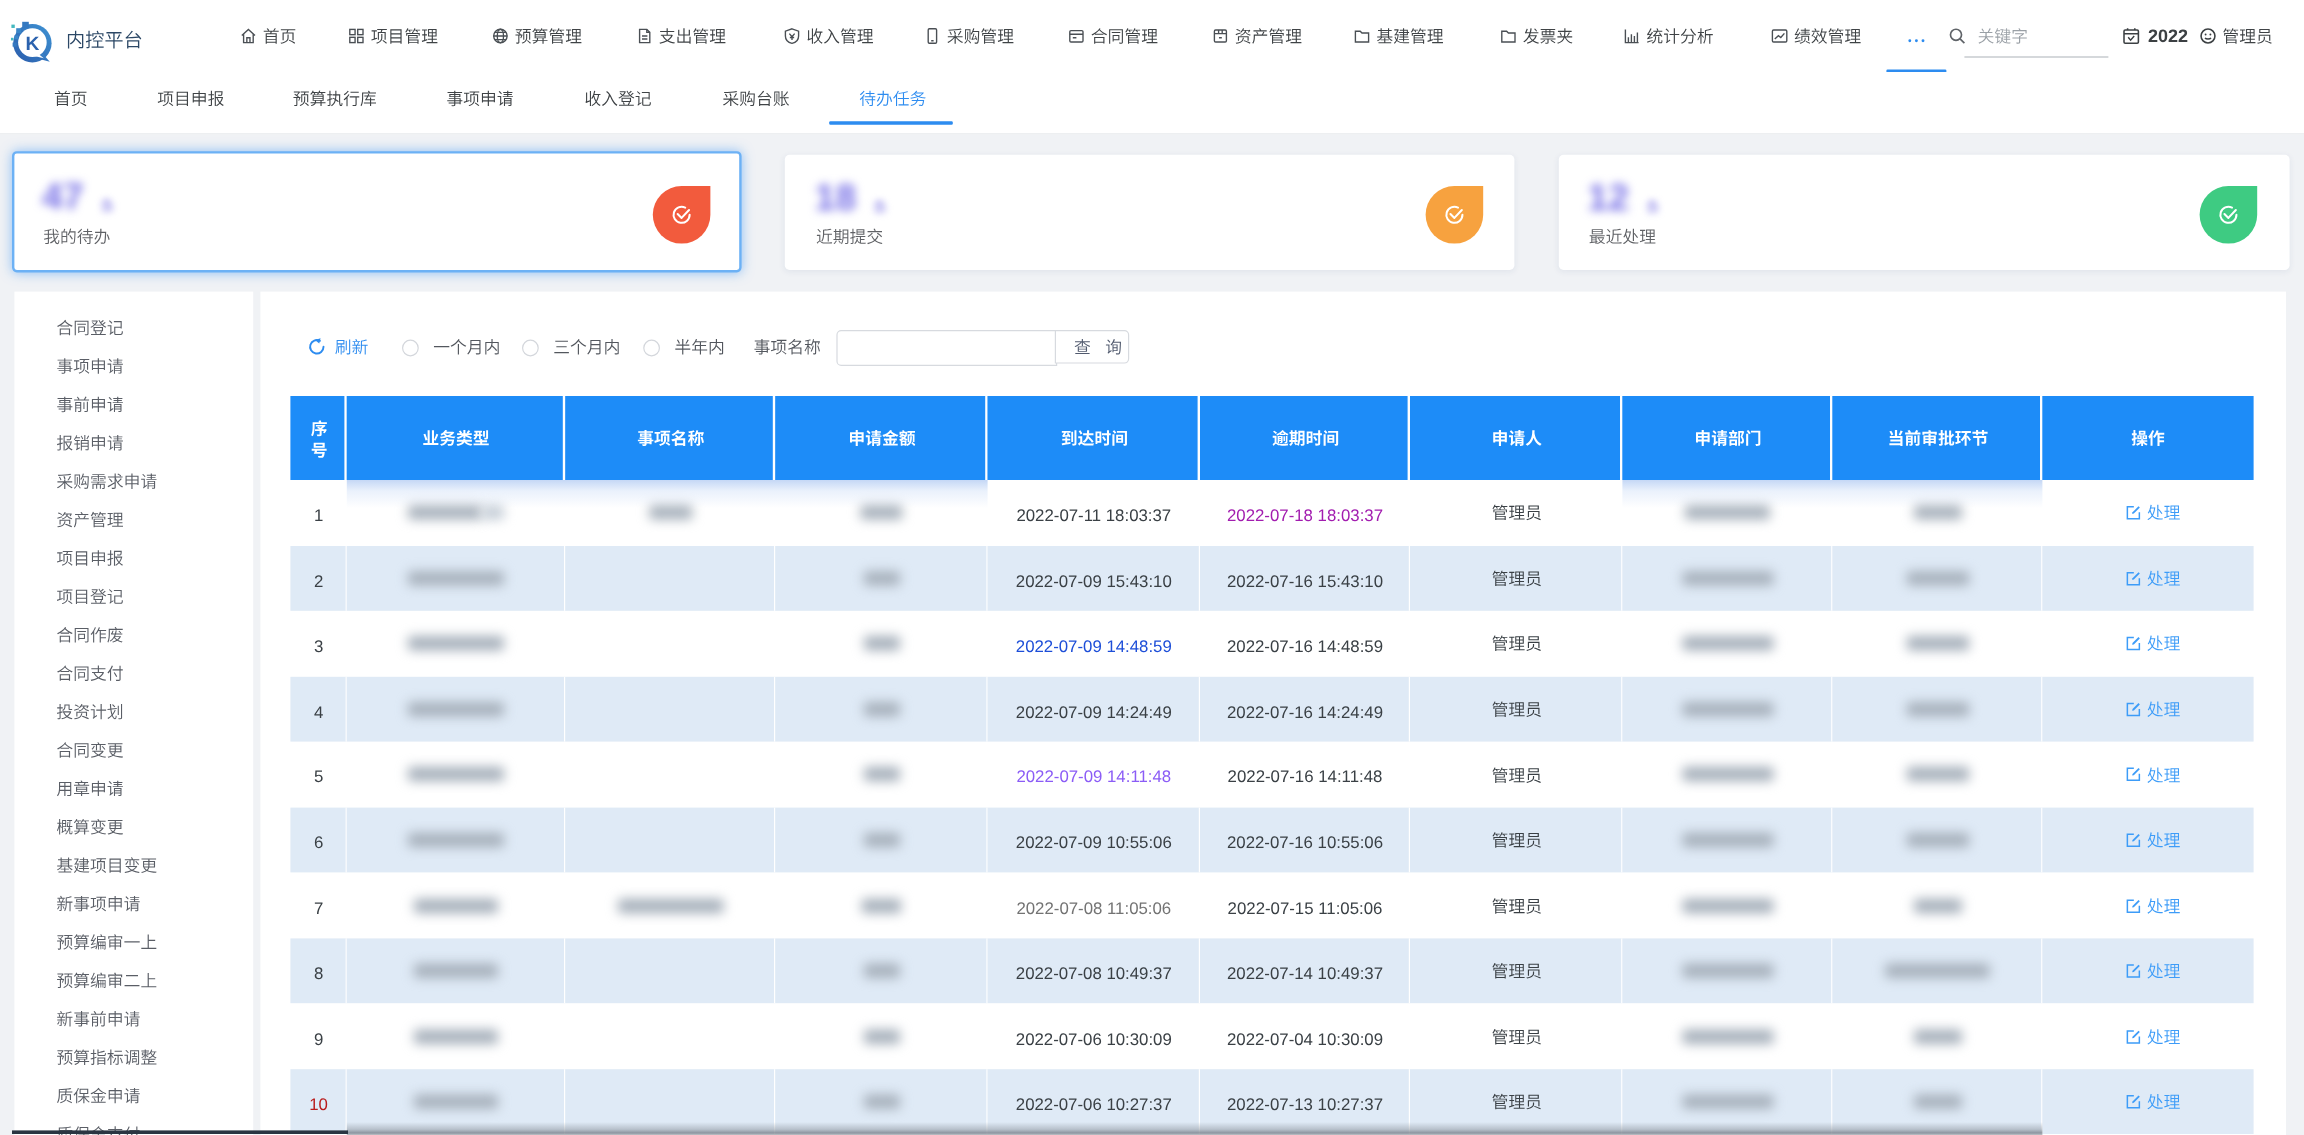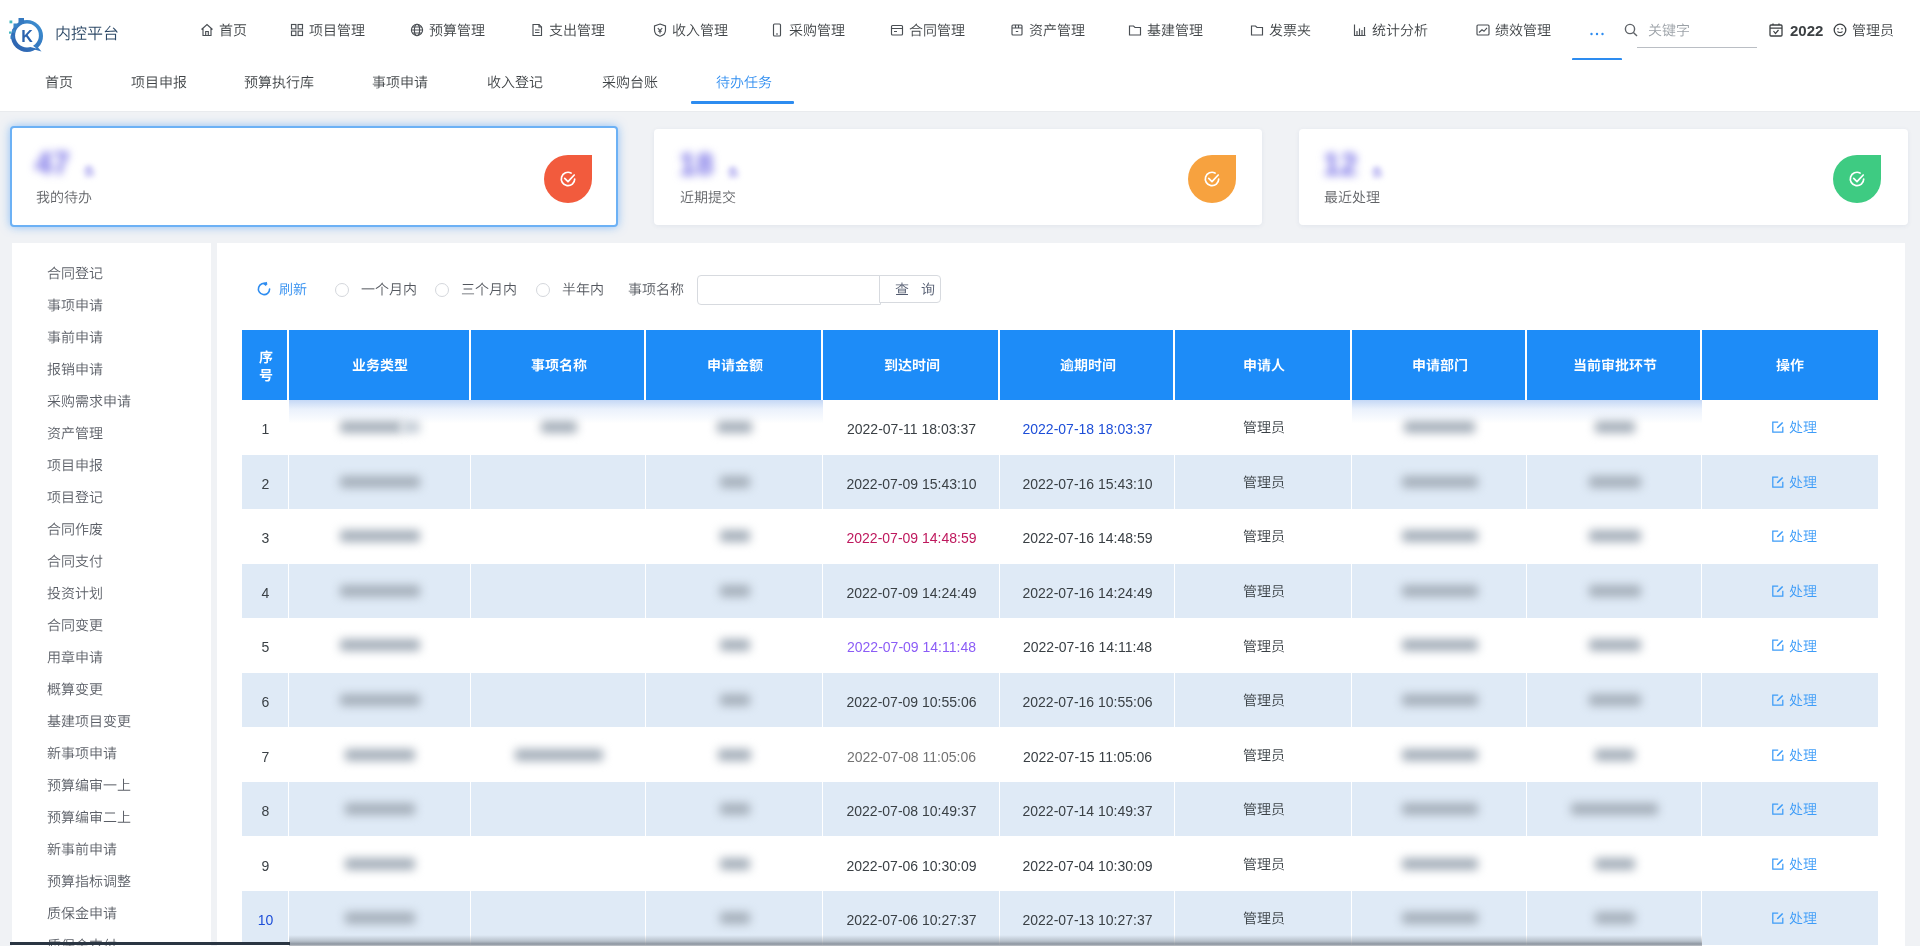--- a/index.html
+++ b/index.html
@@ -805,21 +805,21 @@
       <span style="font:400 14px 'Liberation Sans',sans-serif;color:#3a4045;white-space:nowrap;letter-spacing:0">1</span>
     </div>
 <div style="position:absolute;left:340px;top:421.275px;width:62px;height:12px;background:#a6b0bb;filter:blur(5px);border-radius:3px"></div>
 <div style="position:absolute;left:402px;top:421.275px;width:18px;height:12px;background:#c3ccd6;filter:blur(5px);border-radius:3px"></div>
 <div style="position:absolute;left:540.5px;top:421.275px;width:36px;height:12px;background:#a6b0bb;filter:blur(5px);border-radius:3px"></div>
 <div style="position:absolute;left:717px;top:421.275px;width:35px;height:12px;background:#a6b0bb;filter:blur(5px);border-radius:3px"></div>
 <div style="position:absolute;left:911.5px;top:420.275px;width:0;height:18px;display:flex;justify-content:center;align-items:center">
       <span style="font:400 14px 'Liberation Sans',sans-serif;color:#3a4045;white-space:nowrap;letter-spacing:0">2022-07-11 18:03:37</span>
     </div>
 <div style="position:absolute;left:1087.5px;top:420.275px;width:0;height:18px;display:flex;justify-content:center;align-items:center">
-      <span style="font:400 14px 'Liberation Sans',sans-serif;color:#1d4ed8;white-space:nowrap;letter-spacing:0">2022-07-18 18:03:37</span>
+      <span style="font:400 14px 'Liberation Sans',sans-serif;color:#a21caf;white-space:nowrap;letter-spacing:0">2022-07-18 18:03:37</span>
     </div>
 <div style="position:absolute;left:1242.5px;top:420.3px;width:42.0px;height:14px">
       <svg width="42.0" height="14" viewBox="0 0 3000 1000" fill="#3a4045">
         <use href="#r8"></use>
         <use href="#r9" x="1000"></use>
         <use href="#r24" x="2000"></use>
       </svg>
     </div>
 <div style="position:absolute;left:1404px;top:421.275px;width:71px;height:12px;background:#a6b0bb;filter:blur(5px);border-radius:3px"></div>
 <div style="position:absolute;left:1594.5px;top:421.275px;width:40px;height:12px;background:#a6b0bb;filter:blur(5px);border-radius:3px"></div>
@@ -872,21 +872,21 @@
         <use href="#r3b"></use>
         <use href="#r9" x="1000"></use>
       </svg>
     </div>
 <div style="position:absolute;left:265.5px;top:529.375px;width:0;height:18px;display:flex;justify-content:center;align-items:center">
       <span style="font:400 14px 'Liberation Sans',sans-serif;color:#3a4045;white-space:nowrap;letter-spacing:0">3</span>
     </div>
 <div style="position:absolute;left:340px;top:530.375px;width:80px;height:12px;background:#a6b0bb;filter:blur(5px);border-radius:3px"></div>
 <div style="position:absolute;left:719.5px;top:530.375px;width:30px;height:12px;background:#a6b0bb;filter:blur(5px);border-radius:3px"></div>
 <div style="position:absolute;left:911.5px;top:529.375px;width:0;height:18px;display:flex;justify-content:center;align-items:center">
-      <span style="font:400 14px 'Liberation Sans',sans-serif;color:#be185d;white-space:nowrap;letter-spacing:0">2022-07-09 14:48:59</span>
+      <span style="font:400 14px 'Liberation Sans',sans-serif;color:#1d4ed8;white-space:nowrap;letter-spacing:0">2022-07-09 14:48:59</span>
     </div>
 <div style="position:absolute;left:1087.5px;top:529.375px;width:0;height:18px;display:flex;justify-content:center;align-items:center">
       <span style="font:400 14px 'Liberation Sans',sans-serif;color:#3a4045;white-space:nowrap;letter-spacing:0">2022-07-16 14:48:59</span>
     </div>
 <div style="position:absolute;left:1242.5px;top:529.4px;width:42.0px;height:14px">
       <svg width="42.0" height="14" viewBox="0 0 3000 1000" fill="#3a4045">
         <use href="#r8"></use>
         <use href="#r9" x="1000"></use>
         <use href="#r24" x="2000"></use>
       </svg>
@@ -1118,21 +1118,21 @@
 <div style="position:absolute;left:289px;top:890.95px;width:182px;height:54.55px;background:#dfeaf6;border-right:1px solid #fff;box-sizing:border-box"></div>
 <div style="position:absolute;left:471px;top:890.95px;width:175px;height:54.55px;background:#dfeaf6;border-right:1px solid #fff;box-sizing:border-box"></div>
 <div style="position:absolute;left:646px;top:890.95px;width:177px;height:54.55px;background:#dfeaf6;border-right:1px solid #fff;box-sizing:border-box"></div>
 <div style="position:absolute;left:823px;top:890.95px;width:177px;height:54.55px;background:#dfeaf6;border-right:1px solid #fff;box-sizing:border-box"></div>
 <div style="position:absolute;left:1000px;top:890.95px;width:175px;height:54.55px;background:#dfeaf6;border-right:1px solid #fff;box-sizing:border-box"></div>
 <div style="position:absolute;left:1175px;top:890.95px;width:177px;height:54.55px;background:#dfeaf6;border-right:1px solid #fff;box-sizing:border-box"></div>
 <div style="position:absolute;left:1352px;top:890.95px;width:175px;height:54.55px;background:#dfeaf6;border-right:1px solid #fff;box-sizing:border-box"></div>
 <div style="position:absolute;left:1527px;top:890.95px;width:175px;height:54.55px;background:#dfeaf6;border-right:1px solid #fff;box-sizing:border-box"></div>
 <div style="position:absolute;left:1702px;top:890.95px;width:176px;height:54.55px;background:#dfeaf6;box-sizing:border-box"></div>
 <div style="position:absolute;left:265.5px;top:911.225px;width:0;height:18px;display:flex;justify-content:center;align-items:center">
-      <span style="font:400 14px 'Liberation Sans',sans-serif;color:#1d4ed8;white-space:nowrap;letter-spacing:0">10</span>
+      <span style="font:400 14px 'Liberation Sans',sans-serif;color:#b91c1c;white-space:nowrap;letter-spacing:0">10</span>
     </div>
 <div style="position:absolute;left:345px;top:912.225px;width:70px;height:12px;background:#a6b0bb;filter:blur(5px);border-radius:3px"></div>
 <div style="position:absolute;left:719.5px;top:912.225px;width:30px;height:12px;background:#a6b0bb;filter:blur(5px);border-radius:3px"></div>
 <div style="position:absolute;left:911.5px;top:911.225px;width:0;height:18px;display:flex;justify-content:center;align-items:center">
       <span style="font:400 14px 'Liberation Sans',sans-serif;color:#3a4045;white-space:nowrap;letter-spacing:0">2022-07-06 10:27:37</span>
     </div>
 <div style="position:absolute;left:1087.5px;top:911.225px;width:0;height:18px;display:flex;justify-content:center;align-items:center">
       <span style="font:400 14px 'Liberation Sans',sans-serif;color:#3a4045;white-space:nowrap;letter-spacing:0">2022-07-13 10:27:37</span>
     </div>
 <div style="position:absolute;left:1242.5px;top:911.2px;width:42.0px;height:14px">

